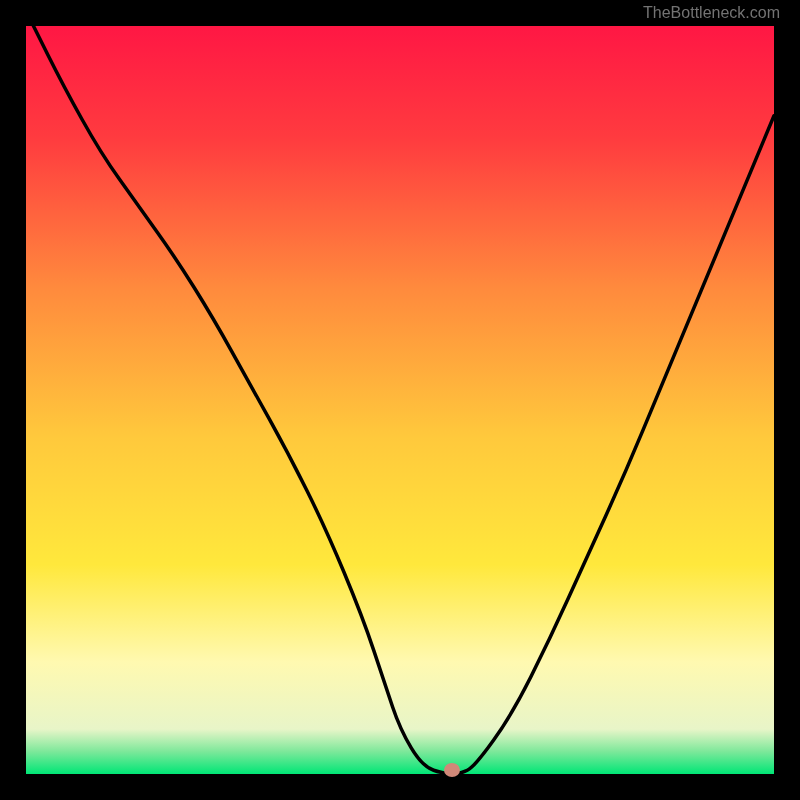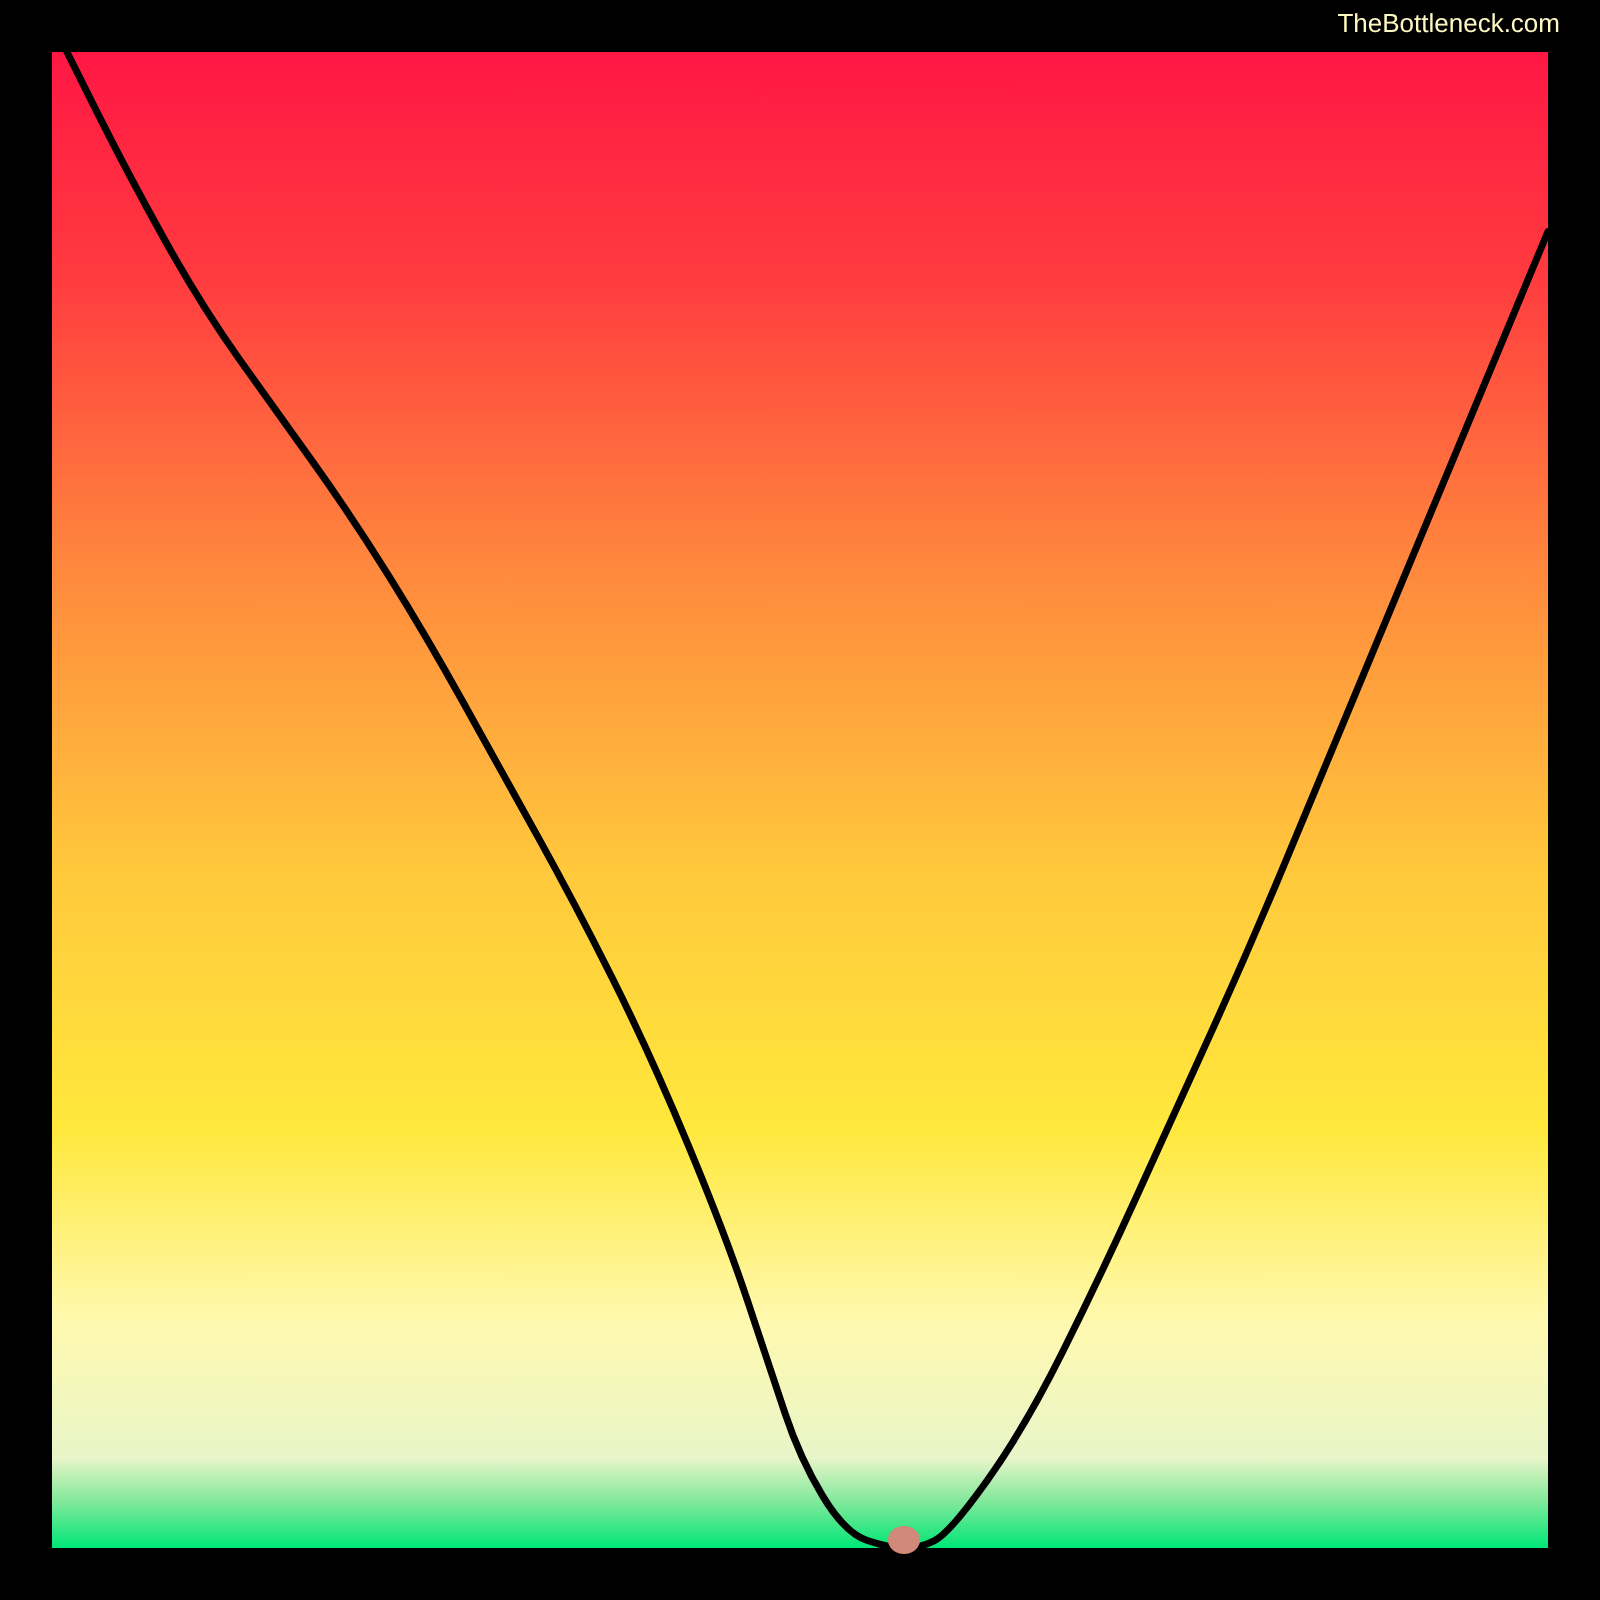--- a/index.html
+++ b/index.html
@@ -8,22 +8,22 @@
     height: 800px;
     background: #000;
     position: relative;
     font-family: Arial, sans-serif;
     overflow: hidden;
   }
   .attribution {
     position: absolute;
     top: 4px;
     right: 20px;
-    color: #fef9c3;
-    font-size: 13px;
+    color: #737373;
+    font-size: 16px;
     font-weight: 500;
     z-index: 10;
   }
   .plot-frame {
     position: absolute;
     left: 26px;
     top: 26px;
     width: 748px;
     height: 748px;
     background: #000;

